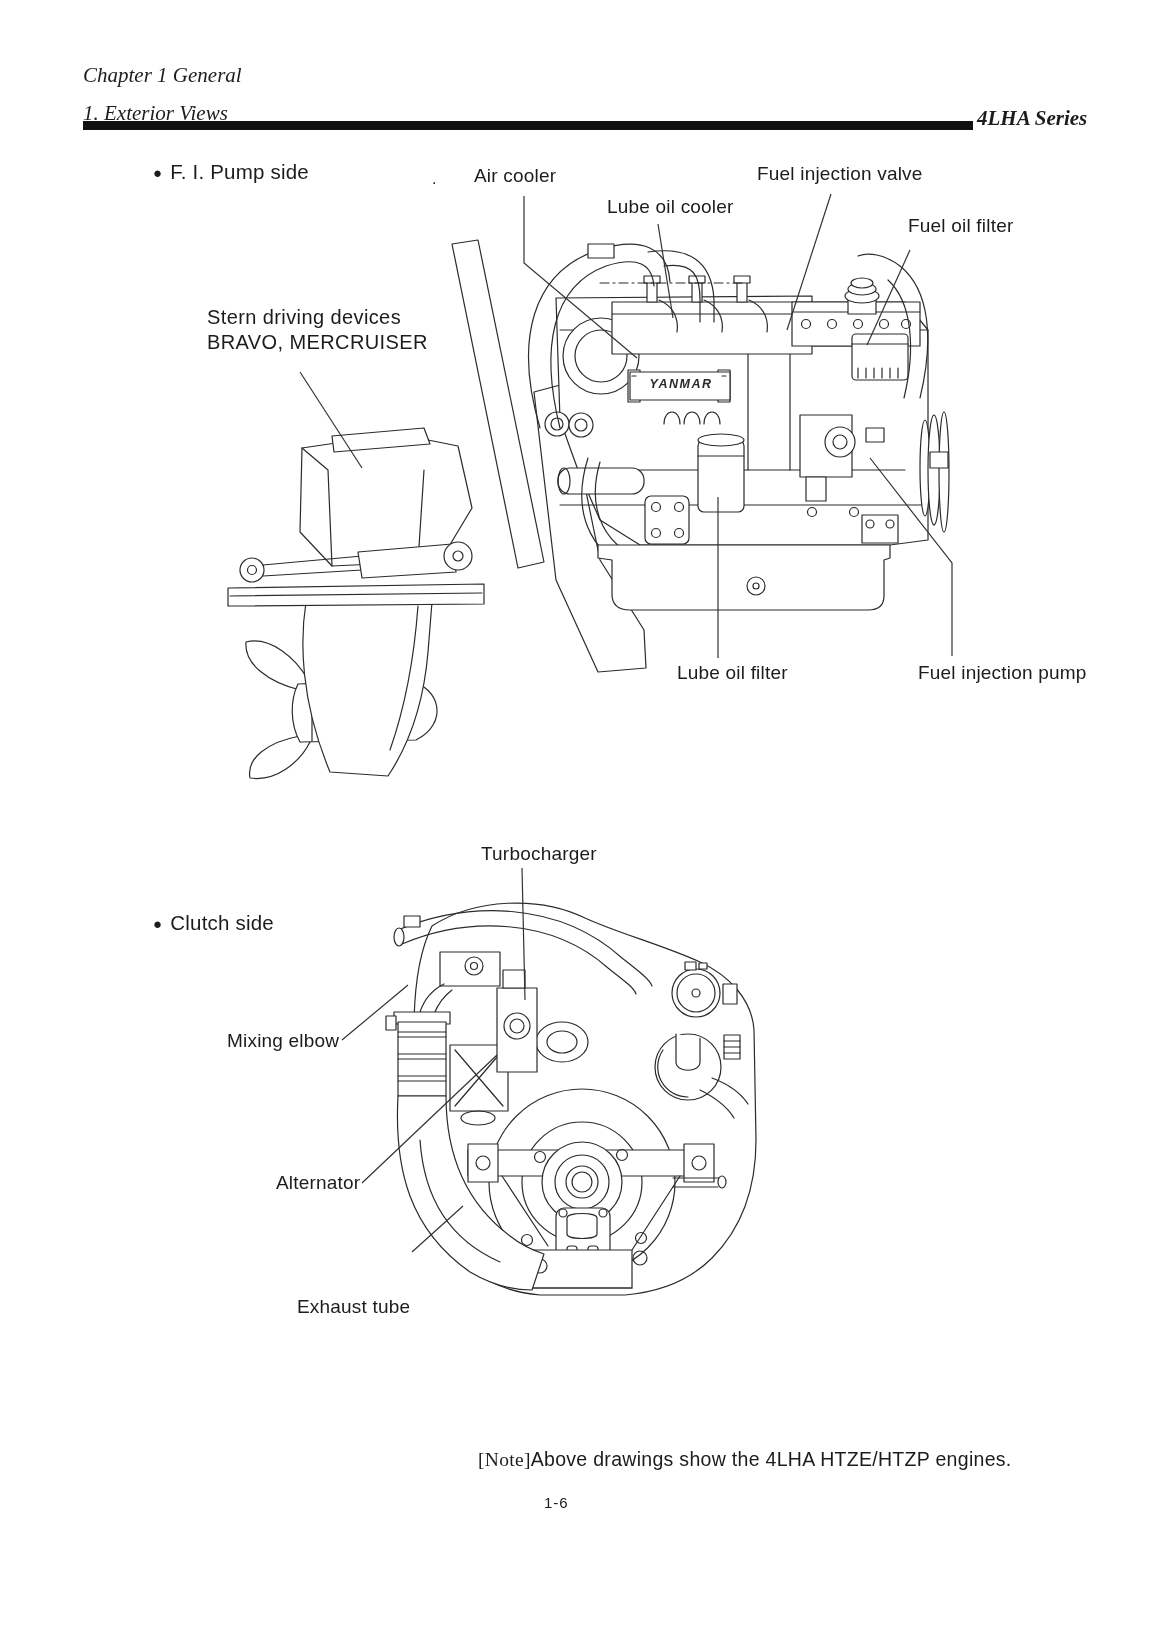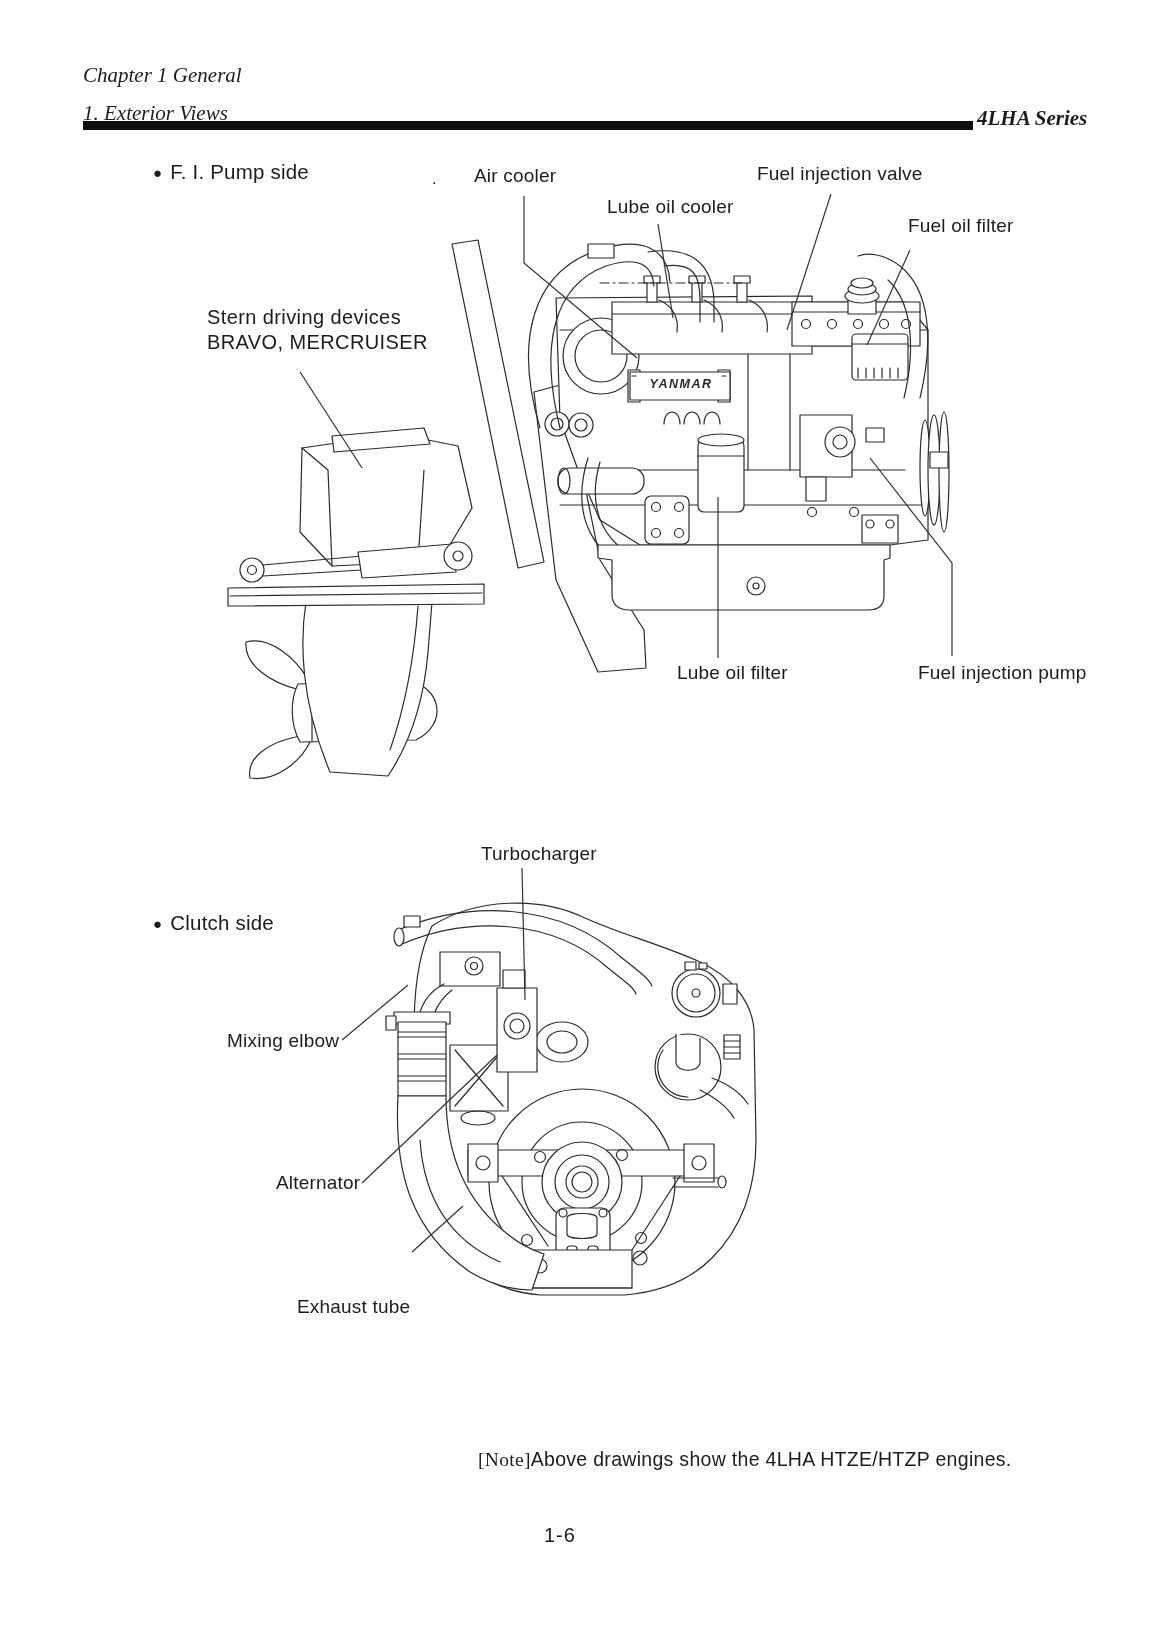--- a/index.html
+++ b/index.html
@@ -16,21 +16,21 @@
   .hdr-line1{left:83px;top:63px;font-size:21px;}
   .hdr-line2{left:83px;top:101px;font-size:21px;}
   .hdr-rule{left:83px;top:121px;width:890px;height:9px;background:#101010;}
   .hdr-series{left:977px;top:106px;font-size:21px;font-weight:bold;}
   .sec-heading{font-size:20.5px;letter-spacing:0.2px;}
   .sec-heading .blt{font-size:15px;vertical-align:1px;margin-right:8px;}
   .lbl{font-size:19px;letter-spacing:0.2px;}
   .lbl-lg{font-size:20px;letter-spacing:0.4px;}
   .note{left:478px;top:1448px;font-size:19.5px;letter-spacing:0.3px;}
   .note .nlbl{margin-right:0;font-family:Liberation Serif, serif;}
-  .pgnum{left:544px;top:1494px;font-size:20px;letter-spacing:1px;margin-top:30px;}
+  .pgnum{left:544px;top:1494px;font-size:15px;letter-spacing:1px;}
   .stray{left:432px;top:170px;font-size:16px;}
   .logo{
     left:646px;top:377px;width:70px;text-align:center;
     font-size:12.5px;font-weight:bold;font-style:italic;
     letter-spacing:1.5px;color:#2a2a2a;
   }
   svg{position:absolute;left:0;top:0;}
   .ln{stroke:#2b2b2b;stroke-width:1.2;fill:none;stroke-linecap:round;stroke-linejoin:round;}
   .w{fill:#ffffff;}
   .ldr{stroke:#333333;stroke-width:1.2;fill:none;}

